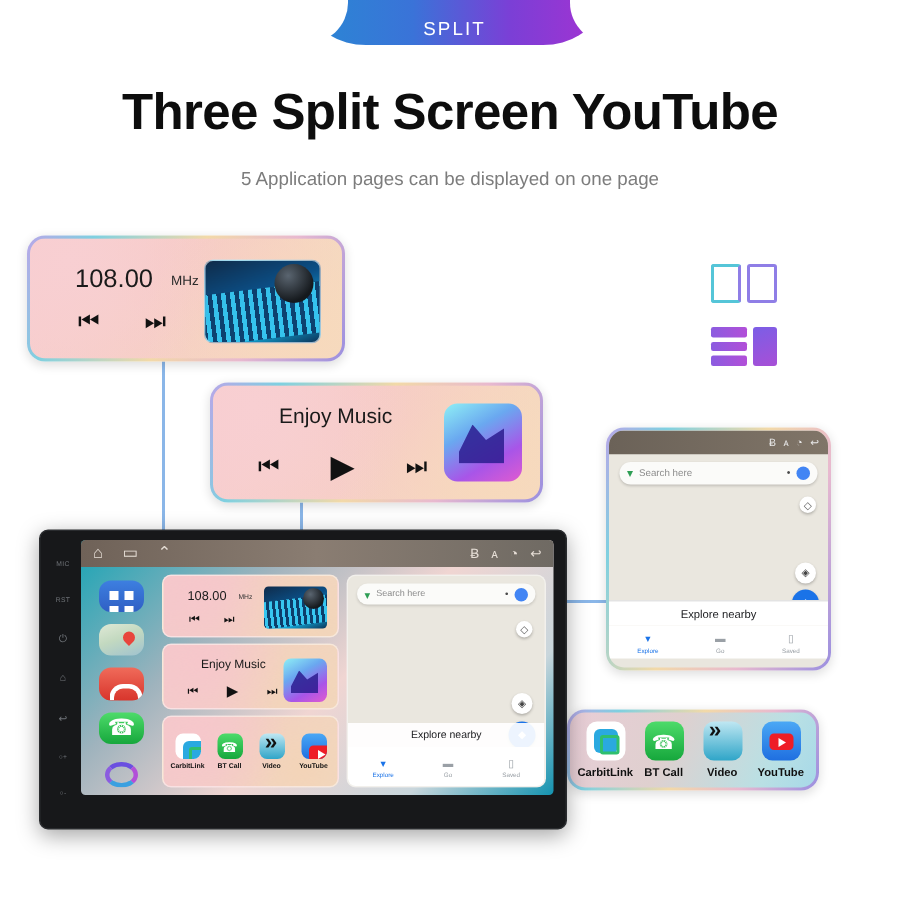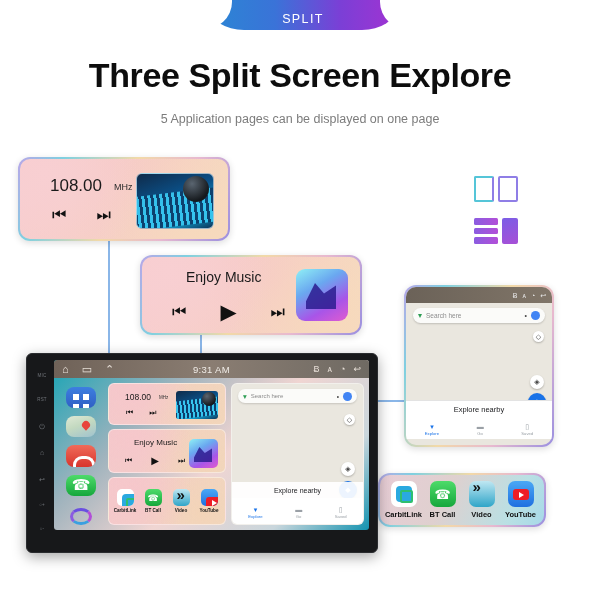--- a/index.html
+++ b/index.html
@@ -338,21 +338,21 @@
 </style>
 </head>
 <body>
 
 <div class="ribbon">
   <span class="ribbon-label">SPLIT</span>
 </div>
 <div class="ribbon-wing l"></div>
 <div class="ribbon-wing r"></div>
 
-<div class="headline">Three Split Screen Explore</div>
+<div class="headline">Three Split Screen YouTube</div>
 <div class="subhead">5 Application pages can be displayed on one page</div>
 
 <div class="conn v" style="left:108px; top:241px; height:152px;"></div>
 <div class="conn v" style="left:200px; top:335px; height:104px;"></div>
 <div class="conn h" style="left:330px; top:400px; width:130px;"></div>
 <div class="conn h" style="left:180px; top:500px; width:215px;"></div>
 
 <div class="dot" style="left:104px; top:403px;"></div>
 <div class="dot" style="left:196px; top:436px;"></div>
 <div class="dot" style="left:294px; top:396px;"></div>
@@ -466,21 +466,20 @@
     <span class="sb tiny">○-</span>
   </div>
 
   <div class="screen">
     <div class="sbar">
       <div class="left">
         <span>⌂</span>
         <span>▭</span>
         <span>⌃</span>
       </div>
-      <div class="time">9:31 AM</div>
       <div class="right">
         <span>Ƀ</span>
         <span>ᴀ</span>
         <span>◔</span>
         <span>↩</span>
       </div>
     </div>
 
     <div class="screen-body">
       <div class="rail">

